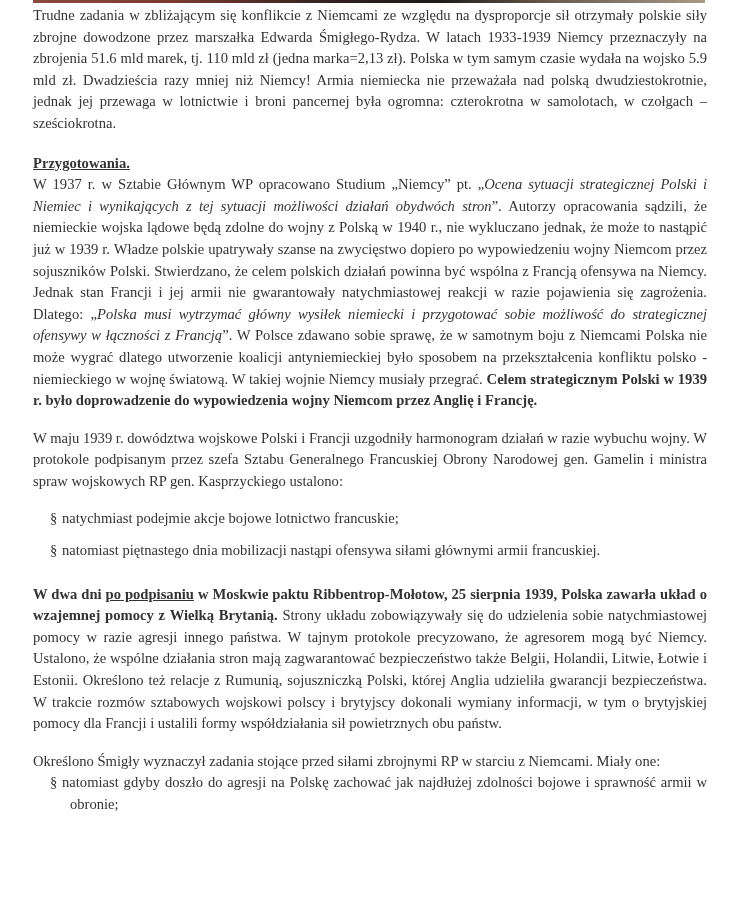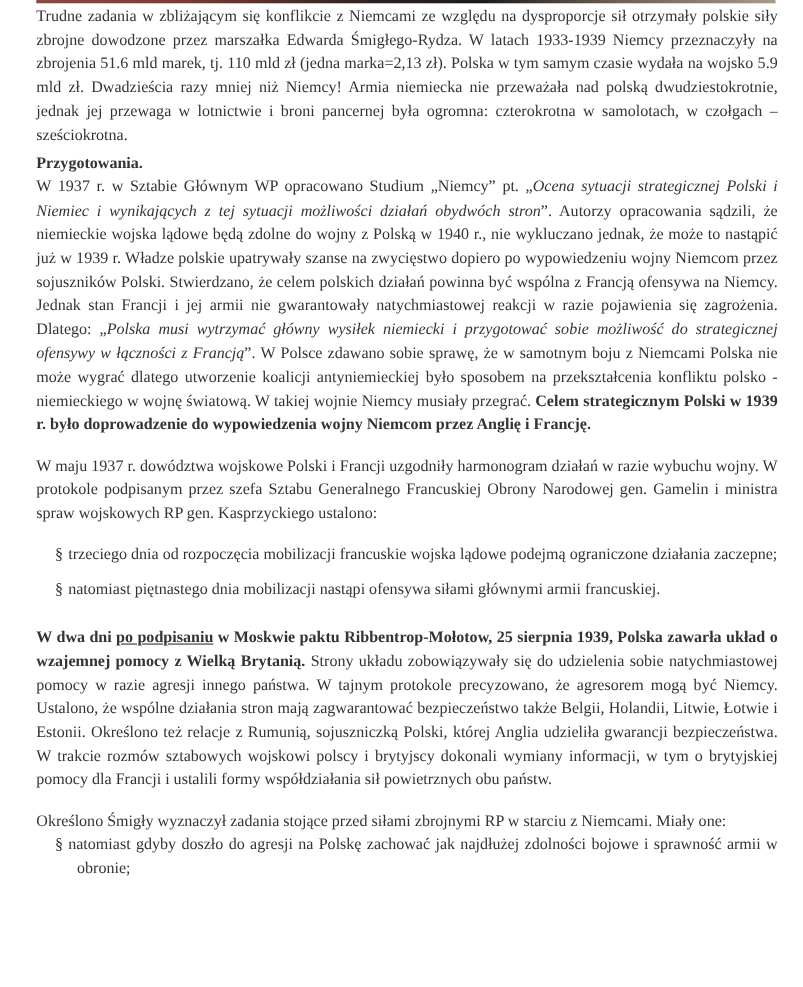--- a/index.html
+++ b/index.html
@@ -9,22 +9,22 @@
     color: #333333; font-size: 14.6px; line-height: 21.6px;
   }
   .photo-strip {
     position: absolute; left: 33px; top: 0; width: 672px; height: 3px;
     background: linear-gradient(90deg, #8a4a3e 0%, #7d3b30 20%, #2e2220 45%, #1e1a18 60%, #6b5e52 78%, #a89a88 100%);
   }
   .content {
     position: absolute; left: 33px; top: 5px; width: 674px;
   }
   p { margin: 0; text-align: justify; }
-  .p1 { margin-bottom: 4px; }
-  .heading { font-weight: bold; }
+  .p1 { margin-bottom: 18px; }
+  .heading { font-weight: bold; text-decoration: underline; }
   .gap { margin-bottom: 16px; }
   ul.sect { list-style: none; margin: 0; padding: 0; }
   ul.sect li {
     position: relative; padding-left: 37px; text-indent: -20px;
     margin-bottom: 10px; text-align: justify;
   }
   ul.sect li .mark { display: inline-block; text-indent: 0; width: 8px; margin-right: 4px; }
   .list1 { margin-top: 1px; margin-bottom: 0; }
   .list2 { margin-top: 11px; }
   b, .bold { font-weight: bold; }
@@ -37,25 +37,25 @@
 <div class="photo-strip"></div>
 
 <div class="content">
 
   <p class="p1">Trudne zadania w zbliżającym się konflikcie z Niemcami ze względu na dysproporcje sił otrzymały polskie siły zbrojne dowodzone przez marszałka Edwarda Śmigłego-Rydza. W latach 1933-1939 Niemcy przeznaczyły na zbrojenia  51.6 mld marek, tj.  110 mld zł (jedna marka=2,13 zł). Polska w tym samym czasie wydała na wojsko 5.9 mld zł. Dwadzieścia razy mniej niż Niemcy! Armia niemiecka nie przeważała nad polską dwudziestokrotnie, jednak jej przewaga w lotnictwie i broni pancernej była ogromna: czterokrotna w samolotach, w czołgach – sześciokrotna.</p>
 
   <p class="heading">Przygotowania.</p>
 
   <p class="gap"><span>W 1937 r. w Sztabie Głównym WP opracowano Studium „Niemcy” pt. „</span><i>Ocena sytuacji strategicznej Polski i Niemiec i wynikających z tej sytuacji możliwości działań obydwóch stron</i><span>”. Autorzy opracowania sądzili, że niemieckie wojska lądowe będą zdolne do wojny z Polską w 1940 r., nie wykluczano jednak, że może to nastąpić już w 1939 r. Władze polskie upatrywały szanse na zwycięstwo dopiero po wypowiedzeniu wojny Niemcom przez sojuszników Polski. Stwierdzano, że celem polskich działań powinna być wspólna z Francją ofensywa na Niemcy. Jednak stan Francji i jej armii nie gwarantowały natychmiastowej reakcji w razie pojawienia się zagrożenia. Dlatego: „</span><i>Polska musi wytrzymać główny wysiłek niemiecki i przygotować sobie możliwość do strategicznej ofensywy w łączności z Francją</i><span>”. W Polsce zdawano sobie sprawę, że w samotnym boju z Niemcami Polska nie może wygrać dlatego utworzenie koalicji antyniemieckiej było sposobem na przekształcenia konfliktu polsko -niemieckiego w wojnę światową. W takiej wojnie Niemcy musiały przegrać. </span><b>Celem strategicznym Polski w 1939 r. było doprowadzenie do wypowiedzenia wojny Niemcom przez Anglię i Francję.</b></p>
 
-  <p class="gap">W maju 1937 r. dowództwa wojskowe Polski i Francji uzgodniły harmonogram działań w razie wybuchu wojny. W protokole podpisanym przez szefa Sztabu Generalnego Francuskiej Obrony Narodowej gen. Gamelin i ministra spraw wojskowych RP gen. Kasprzyckiego ustalono:</p>
+  <p class="gap">W maju 1939 r. dowództwa wojskowe Polski i Francji uzgodniły harmonogram działań w razie wybuchu wojny. W protokole podpisanym przez szefa Sztabu Generalnego Francuskiej Obrony Narodowej gen. Gamelin i ministra spraw wojskowych RP gen. Kasprzyckiego ustalono:</p>
 
 
   <ul class="sect list1">
-    <li><span class="mark">§</span><span>trzeciego dnia od rozpoczęcia mobilizacji francuskie wojska lądowe podejmą ograniczone działania zaczepne;</span></li>
+    <li><span class="mark">§</span><span>natychmiast podejmie akcje bojowe lotnictwo francuskie;</span></li>
     <li style="margin-bottom:22px"><span class="mark">§</span><span>natomiast piętnastego dnia mobilizacji nastąpi ofensywa siłami głównymi armii francuskiej.</span></li>
   </ul>
 
   <p class="gap"><b>W dwa dni </b><b><a class="inline-link" href="#">po podpisaniu</a></b><b> w Moskwie paktu Ribbentrop-Mołotow, 25 sierpnia 1939, Polska zawarła układ o wzajemnej pomocy z Wielką Brytanią.</b><span>  Strony układu zobowiązywały się do udzielenia sobie natychmiastowej pomocy w razie agresji innego państwa. W tajnym protokole precyzowano, że agresorem mogą być Niemcy. Ustalono, że wspólne działania stron mają zagwarantować bezpieczeństwo także Belgii, Holandii, Litwie, Łotwie i Estonii. Określono też relacje z Rumunią, sojuszniczką Polski, której Anglia udzieliła gwarancji bezpieczeństwa. W trakcie rozmów sztabowych wojskowi polscy i brytyjscy dokonali wymiany informacji, w tym o brytyjskiej pomocy dla Francji i ustalili formy współdziałania sił powietrznych obu państw.</span></p>
 
   <p>Określono Śmigły wyznaczył zadania stojące przed siłami zbrojnymi RP w starciu z Niemcami. Miały one:</p>
 
   <ul class="sect list2">
     <li><span class="mark">§</span><span>natomiast gdyby doszło do agresji na Polskę zachować jak najdłużej zdolności bojowe i sprawność armii w obronie;</span></li>
 

